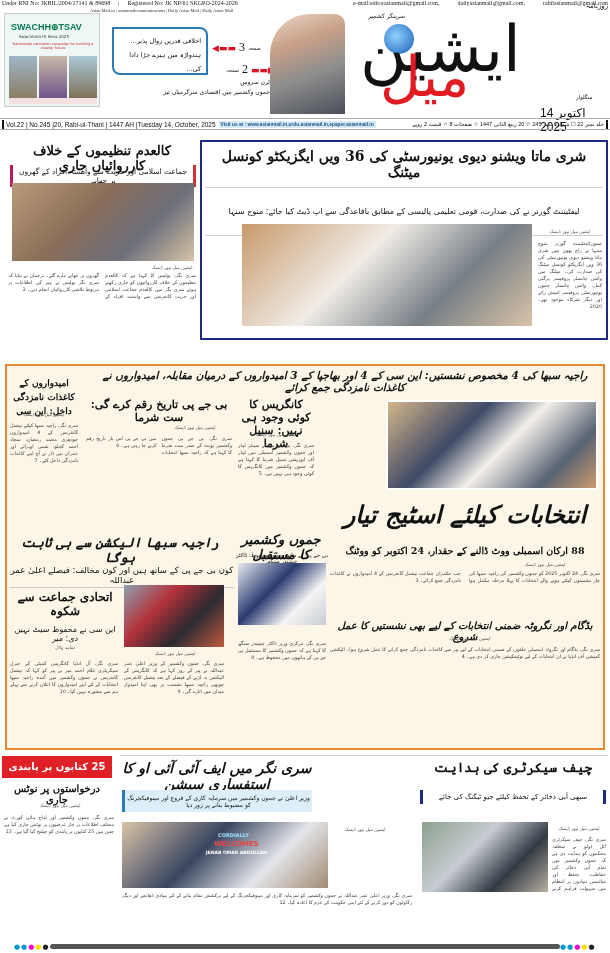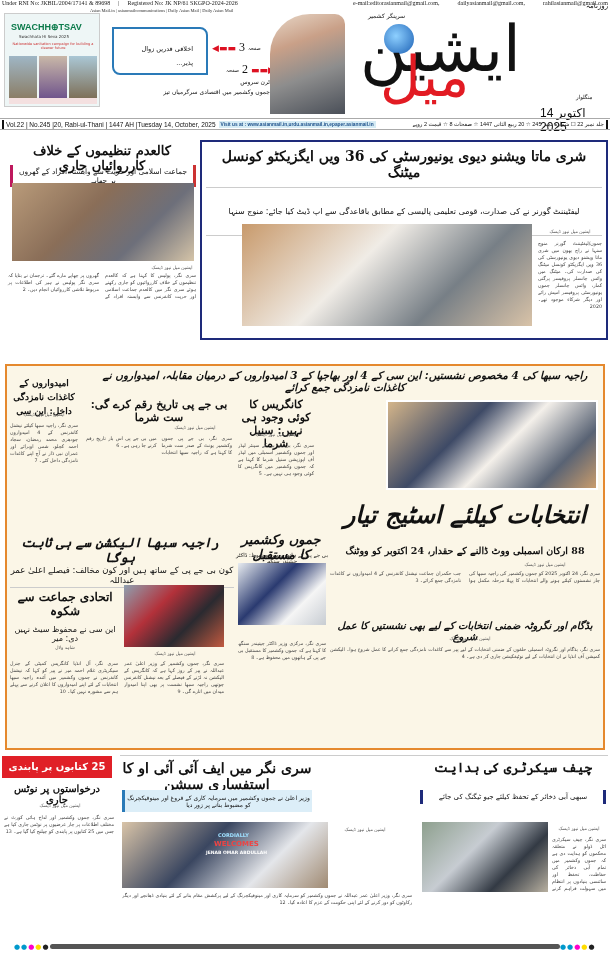--- a/index.html
+++ b/index.html
@@ -8,21 +8,21 @@
 .topline{left:0;top:0;width:610px;height:8px;font-family:"Liberation Serif",serif;font-size:6px;color:#222;display:flex;justify-content:space-between;padding:0 2px}
 .topline .left{display:flex;gap:8px}
 .topline .right{display:flex;gap:18px}
 .social{left:90px;top:8px;font-size:4.5px;color:#333;font-family:"Liberation Serif",serif}
 .ad{left:4px;top:13px;width:96px;height:94px;border:1px solid #ccc;background:#eef6f6}
 .ad .t1{position:absolute;left:6px;top:8px;font-weight:bold;font-size:9px;color:#0a7a4a;font-family:"Liberation Sans",sans-serif}
 .ad .t2{position:absolute;left:14px;top:20px;font-size:4px;color:#333}
 .ad .t3{position:absolute;left:4px;top:28px;width:88px;font-size:3.5px;color:#c33;text-align:center}
 .ad .pic{position:absolute;top:42px;height:45px;background:linear-gradient(#9fb6c5,#8a7a60)}
 .ad .foot{position:absolute;left:4px;bottom:2px;width:88px;height:6px;background:#f4e0e0}
-.teaser{left:112px;top:27px;width:96px;height:48px;border:2px solid #2a7ab8;border-radius:0 8px 0 8px;padding:13px;font-size:6.5px;line-height:14px;text-align:right;direction:rtl}
+.teaser{left:112px;top:27px;width:96px;height:48px;border:2px solid #2a7ab8;border-radius:0 8px 0 8px;padding:5px;font-size:6.5px;line-height:14px;text-align:right;direction:rtl}
 .pg{font-size:12px;font-family:"Liberation Serif",serif}
 .arrowL{color:#d12;font-size:9px}
 .teaserline{font-size:6px;direction:rtl;text-align:right}
 .photo{left:270px;top:14px;width:75px;height:100px;background:linear-gradient(160deg,#e8d8c8 0%,#c9a088 30%,#8d8d8d 60%,#4a4f58 100%);border-radius:40px 10px 0 0}
 .mast-black{left:360px;top:12px;font-family:"DejaVu Serif",serif;font-size:64px;color:#111;direction:rtl}
 .mast-red{left:380px;top:44px;font-family:"DejaVu Serif",serif;font-size:56px;color:#e21b23;direction:rtl}
 .globe{left:384px;top:24px;width:30px;height:30px;border-radius:50%;background:radial-gradient(circle at 40% 40%,#8ed0ff,#1a5fb4)}
 .srinagar{left:368px;top:12px;font-size:6px}
 .daily{left:586px;top:2px;font-size:7px}
 .reg{left:576px;top:94px;font-size:5.5px}
@@ -63,20 +63,21 @@
   <div class="t2">Swachhata Hi Seva 2025</div>
   <div class="t3">Nationwide sanitation campaign for building a cleaner future</div>
   <div class="pic" style="left:4px;width:28px"></div>
   <div class="pic" style="left:34px;width:28px;background:linear-gradient(#c9b8a8,#6a4e8a)"></div>
   <div class="pic" style="left:64px;width:28px;background:linear-gradient(#aac7d5,#7b6a50)"></div>
   <div class="foot"></div>
 </div>
 
 <div class="abs teaser">
   <div>اخلاقی قدریں زوال پذیر...</div>
+  <div>ہندواڑہ میں ہیرے جڑا دادا کی...</div>
 </div>
 <div class="abs" style="left:212px;top:40px;display:flex;align-items:center;gap:3px">
   <span class="arrowL">◀▬▬</span>
   <span class="pg">3</span>
   <span style="font-size:5px">صفحہ</span>
 </div>
 <div class="abs" style="left:226px;top:62px;display:flex;align-items:center;gap:3px">
   <span style="font-size:5px">صفحہ</span>
   <span class="pg">2</span>
   <span class="arrowL">▬▬▶</span>
@@ -157,21 +158,21 @@
 <div class="abs byline" style="left:40px;top:645px;width:50px">شاہد ولال</div>
 <div class="abs body-text" style="left:10px;top:660px;width:108px;height:72px;overflow:hidden">سری نگر، آل انڈیا کانگریس کمیٹی کے جنرل سیکریٹری غلام احمد میر نے پیر کو کہا کہ نیشنل کانفرنس نے جموں وکشمیر میں آئندہ راجیہ سبھا انتخابات کے لئے اپنے امیدواروں کا اعلان کرنے سے پہلے ہم سے مشورہ نہیں کیا۔ 10</div>
 
 <div class="abs" style="left:120px;top:755px;width:488px;height:1px;background:#ccc"></div>
 
 <div class="abs redbadge">25 کتابوں پر پابندی</div>
 <div class="abs hl" style="left:2px;top:783px;width:110px;font-size:10px">درخواستوں پر نوٹس جاری</div>
 <div class="abs byline" style="left:20px;top:803px;width:80px">ایشین میل نیوز ڈیسک</div>
 <div class="abs body-text" style="left:4px;top:814px;width:110px;height:128px;overflow:hidden">سری نگر، جموں وکشمیر اور لداخ ہائی کورٹ نے مختلف اطلاعات پر چار عرضیوں پر نوٹس جاری کیا ہے جس میں 25 کتابوں پر پابندی کو چیلنج کیا گیا ہے۔ 13</div>
 
-<div class="abs hl" style="left:122px;top:760px;width:190px;font-size:14px;">سری نگر میں ایف آئی آئی او کا استفساری سیشن</div>
+<div class="abs hl" style="left:122px;top:760px;width:190px;font-size:14px;font-style:italic">سری نگر میں ایف آئی آئی او کا استفساری سیشن</div>
 <div class="abs subhl" style="left:122px;top:790px;width:190px;font-size:6px;background:#dceef8;border-left:3px solid #2a7ab8;padding:4px 2px">وزیر اعلیٰ نے جموں وکشمیر میں سرمایہ کاری کے فروغ اور مینوفیکچرنگ کو مضبوط بنانے پر زور دیا</div>
 <div class="abs img" style="left:122px;top:822px;width:206px;height:66px;background:linear-gradient(135deg,#d9c4a8,#3a4660 40%,#e4e6ea 70%,#a08a72)">
   <div style="position:absolute;left:96px;top:10px;font-size:5px;color:#9fe0ff;font-weight:bold">CORDIALLY</div>
   <div style="position:absolute;left:92px;top:18px;font-size:7px;color:#e44;font-weight:bold">WELCOMES</div>
   <div style="position:absolute;left:84px;top:28px;font-size:4.5px;color:#fff;font-weight:bold">JENAB OMAR ABDULLAH</div>
 </div>
 <div class="abs byline" style="left:320px;top:827px;width:90px">ایشین میل نیوز ڈیسک</div>
 <div class="abs body-text" style="left:122px;top:892px;width:290px;height:40px;overflow:hidden">سری نگر، وزیر اعلیٰ عمر عبداللہ نے جموں وکشمیر کو سرمایہ کاری اور مینوفیکچرنگ کے لیے پرکشش مقام بنانے کے لئے بنیادی ڈھانچے اور دیگر رکاوٹوں کو دور کرنے کے لئے اپنی حکومت کے عزم کا اعادہ کیا۔ 12</div>
 
 <div class="abs hl" style="left:420px;top:760px;width:186px;font-size:13px">چیف سیکرٹری کی ہدایت</div>

